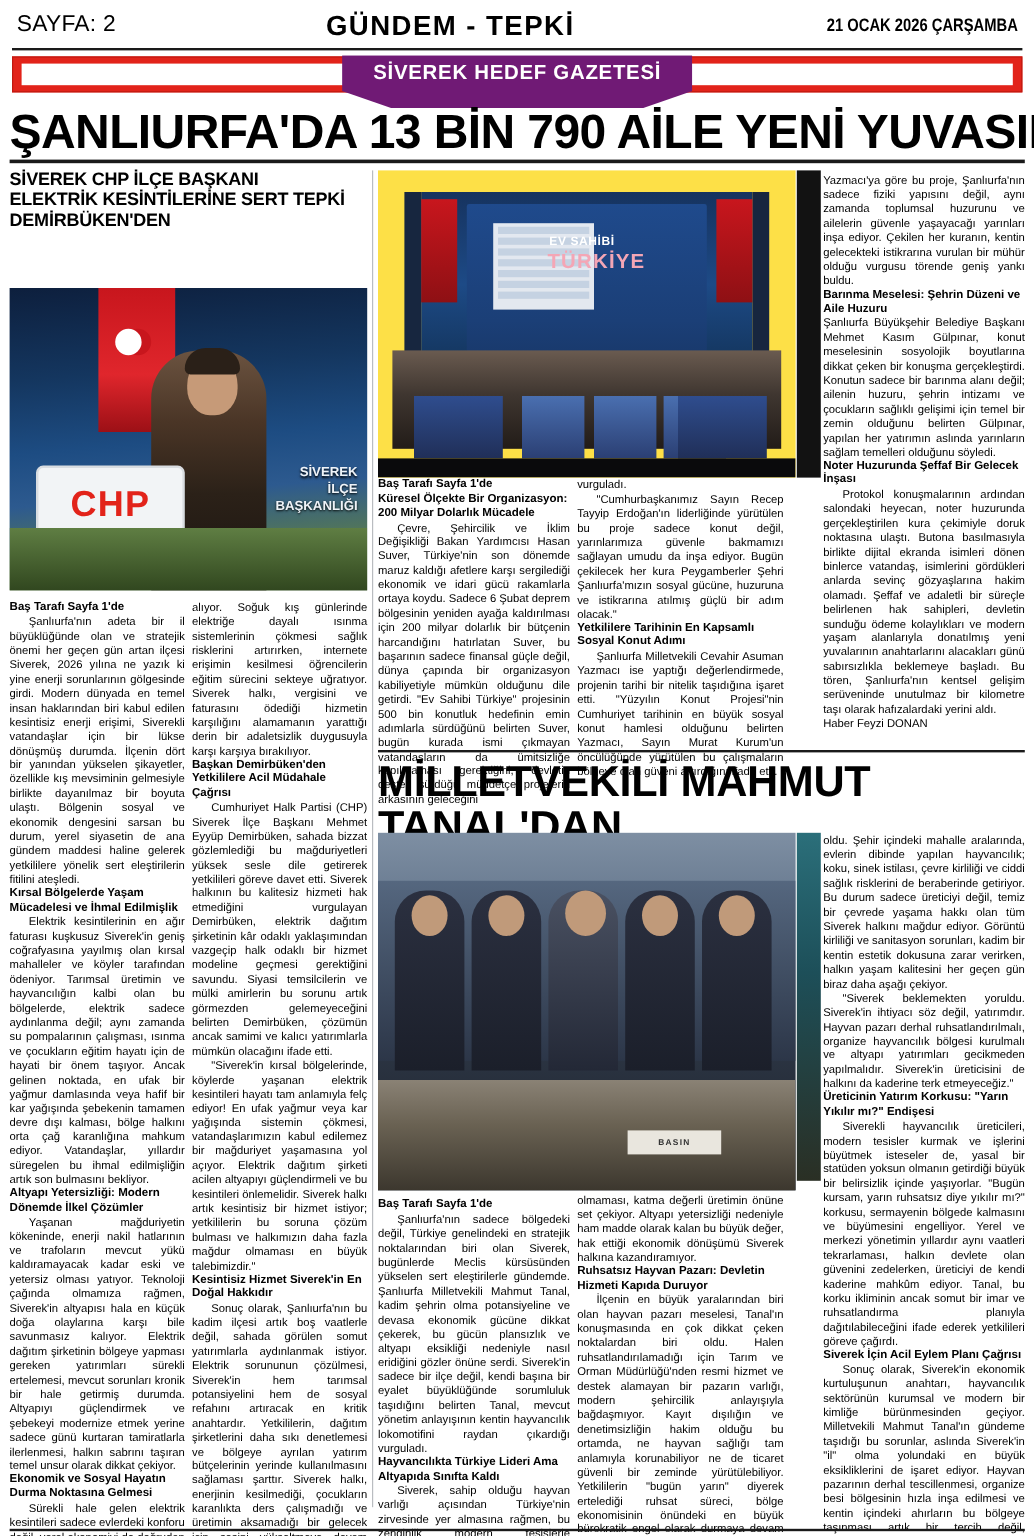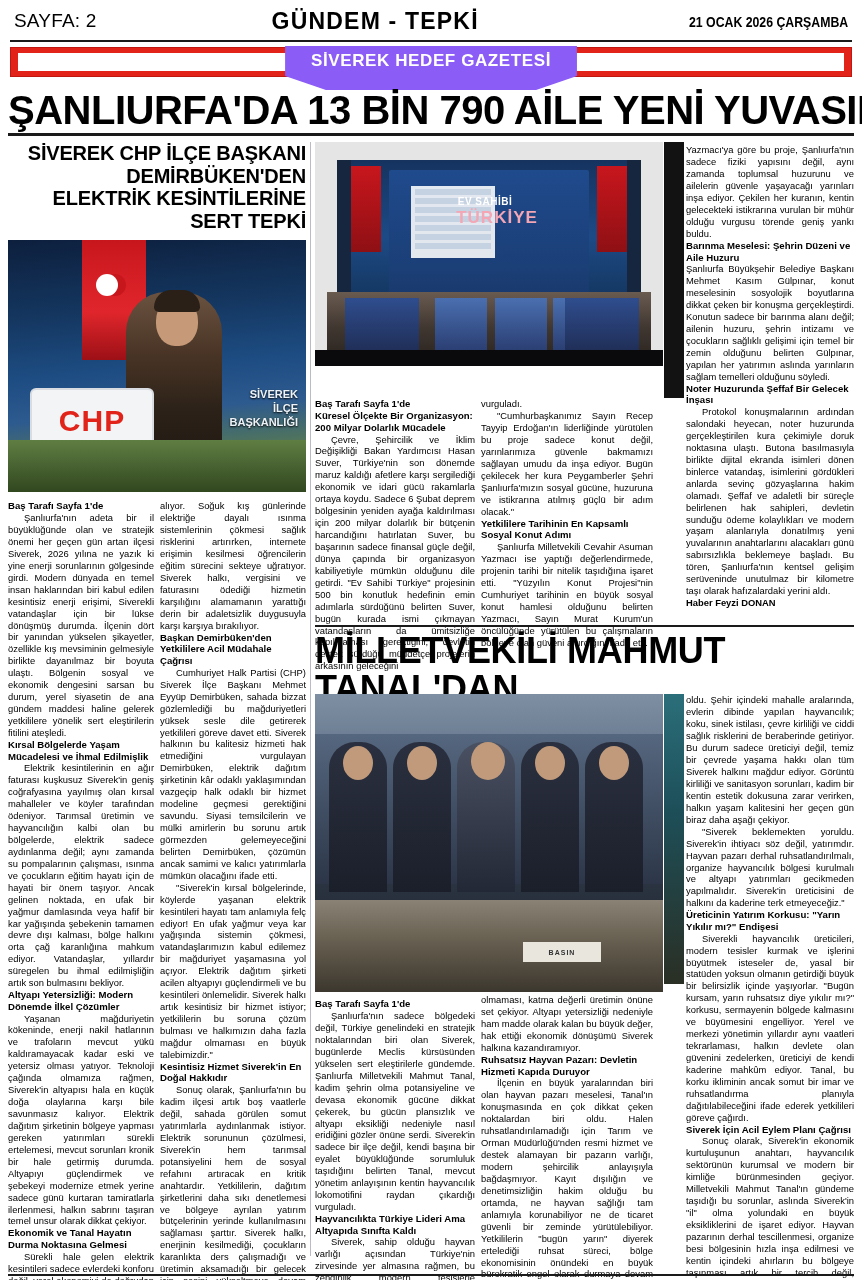--- a/index.html
+++ b/index.html
@@ -69,21 +69,21 @@
     content: "";
     position: absolute;
     left: 7px; right: 7px; top: 5px; bottom: 5px;
     background: #fff;
   }
   .banner-tag {
     position: absolute;
     left: 50%;
     top: -1px;
     transform: translateX(-50%);
-    background: #8b5cf6;
+    background: #701a75;
     color: #fff;
     font-weight: bold;
     font-size: 17px;
     letter-spacing: .6px;
     padding: 4px 26px 2px 26px;
     height: 44px;
     clip-path: polygon(0 0, 100% 0, 100% 68%, 86% 100%, 14% 100%, 0 68%);
     display: flex;
     align-items: flex-start;
     justify-content: center;
@@ -125,30 +125,30 @@
   .col p { text-indent: 16px; margin: 0; }
   .col p.noindent { text-indent: 0; }
   .col h4 {
     font-size: 9.6px;
     font-weight: bold;
     line-height: 1.22;
     margin: 0;
     text-indent: 0;
     text-align: left;
   }
-  .byline { font-weight: bold; }
+  .byline { font-weight: normal; }
 
   
   .sub-headline {
     position: absolute;
     left: 8px; top: 0;
     width: 298px;
-    text-align: right;
-    font-weight: bold;
-    font-size: 20px;
+    text-align: left;
+    font-weight: bold;
+    font-size: 15px;
     line-height: 1.12;
     letter-spacing: -0.2px;
   }
 
   
   .photo { position: absolute; overflow: hidden; }
 
   
   .chp-photo { left: 8px; top: 98px; width: 298px; height: 252px;
      background: linear-gradient(175deg,#0d1f3d 0%, #14365f 28%, #1d4c82 50%, #2d5a8f 66%, #5c7d4b 86%, #3d5a30 100%); }
@@ -183,21 +183,21 @@
   .chp-side-text {
     position:absolute; right: 8px; top: 148px; color:#eef3f8; font-size:11px;
     font-weight:bold; text-align:right; line-height:1.25; text-shadow: 0 1px 2px #000;
   }
   .chp-desk {
     position:absolute; left:0; right:0; bottom:0; height: 52px;
     background: linear-gradient(180deg,#5f7e43,#31471f);
   }
 
   
-  .ev-photo { left: 315px; top: 0; width: 348px; height: 224px; background:#e5e5e5; }
+  .ev-photo { left: 315px; top: 0; width: 348px; height: 256px; background:#fde047; }
   .ev-stage {
     position:absolute; left: 22px; top: 18px; right: 22px; height: 140px;
     background: linear-gradient(180deg,#16335f 0%, #1d4a86 55%, #14365f 100%);
     border-left: 14px solid #17263f;
     border-right: 14px solid #17263f;
   }
   .ev-screen {
     position:absolute; left: 38px; top: 10px; right: 38px; bottom: -32px;
     background: linear-gradient(180deg,#1f4a8c 0%, #1b3f77 60%, #16325f 100%);
     border-radius: 2px;
@@ -305,41 +305,41 @@
     <div class="banner-tag">SİVEREK HEDEF GAZETESİ</div>
   </div>
 
   <div class="main-headline">ŞANLIURFA'DA 13 BİN 790 AİLE YENİ YUVASINA KAVUŞUYOR</div>
   <div class="rule-under-headline"></div>
 
   <div class="content">
 
     <div class="sub-headline">
       <div>SİVEREK CHP İLÇE BAŞKANI</div>
+      <div>ELEKTRİK KESİNTİLERİNE SERT TEPKİ</div>
       <div>DEMİRBÜKEN'DEN</div>
-      <div>ELEKTRİK KESİNTİLERİNE SERT TEPKİ</div>
     </div>
 
     <div class="photo chp-photo">
       <div class="chp-flag"></div>
       <div class="chp-person"></div>
       <div class="chp-head"></div>
       <div class="chp-logo">CHP</div>
       <div class="chp-side-text">SİVEREK<br>İLÇE<br>BAŞKANLIĞI</div>
       <div class="chp-desk"></div>
     </div>
 
     <div class="col" style="left:8px; top:358px; width:146px;">
       <h4>Baş Tarafı Sayfa 1'de</h4>
       <p>Şanlıurfa'nın adeta bir il büyüklüğünde olan ve stratejik önemi her geçen gün artan ilçesi Siverek, 2026 yılına ne yazık ki yine enerji sorunlarının gölgesinde girdi. Modern dünyada en temel insan haklarından biri kabul edilen kesintisiz enerji erişimi, Siverekli vatandaşlar için bir lükse dönüşmüş durumda. İlçenin dört bir yanından yükselen şikayetler, özellikle kış mevsiminin gelmesiyle birlikte dayanılmaz bir boyuta ulaştı. Bölgenin sosyal ve ekonomik dengesini sarsan bu durum, yerel siyasetin de ana gündem maddesi haline gelerek yetkililere yönelik sert eleştirilerin fitilini ateşledi.</p>
       <h4>Kırsal Bölgelerde Yaşam Mücadelesi ve İhmal Edilmişlik</h4>
       <p>Elektrik kesintilerinin en ağır faturası kuşkusuz Siverek'in geniş coğrafyasına yayılmış olan kırsal mahalleler ve köyler tarafından ödeniyor. Tarımsal üretimin ve hayvancılığın kalbi olan bu bölgelerde, elektrik sadece aydınlanma değil; aynı zamanda su pompalarının çalışması, ısınma ve çocukların eğitim hayatı için de hayati bir önem taşıyor. Ancak gelinen noktada, en ufak bir yağmur damlasında veya hafif bir kar yağışında şebekenin tamamen devre dışı kalması, bölge halkını orta çağ karanlığına mahkum ediyor. Vatandaşlar, yıllardır süregelen bu ihmal edilmişliğin artık son bulmasını bekliyor.</p>
       <h4>Altyapı Yetersizliği: Modern Dönemde İlkel Çözümler</h4>
       <p>Yaşanan mağduriyetin kökeninde, enerji nakil hatlarının ve trafoların mevcut yükü kaldıramayacak kadar eski ve yetersiz olması yatıyor. Teknoloji çağında olmamıza rağmen, Siverek'in altyapısı hala en küçük doğa olaylarına karşı bile savunmasız kalıyor. Elektrik dağıtım şirketinin bölgeye yapması gereken yatırımları sürekli ertelemesi, mevcut sorunları kronik bir hale getirmiş durumda. Altyapıyı güçlendirmek ve şebekeyi modernize etmek yerine sadece günü kurtaran tamiratlarla ilerlenmesi, halkın sabrını taşıran temel unsur olarak dikkat çekiyor.</p>
-      <h4>Ekonomik ve Tanal Hayatın Durma Noktasına Gelmesi</h4>
+      <h4>Ekonomik ve Sosyal Hayatın Durma Noktasına Gelmesi</h4>
       <p>Sürekli hale gelen elektrik kesintileri sadece evlerdeki konforu değil, yerel ekonomiyi de doğrudan baltalıyor. Sanayi tesislerinden küçük esnafa, çiftçiden süt üreticisine kadar herkes bu enerji krizinden payını</p>
     </div>
 
     <div class="col" style="left:160px; top:358px; width:146px;">
       <p class="noindent">alıyor. Soğuk kış günlerinde elektriğe dayalı ısınma sistemlerinin çökmesi sağlık risklerini artırırken, internete erişimin kesilmesi öğrencilerin eğitim sürecini sekteye uğratıyor. Siverek halkı, vergisini ve faturasını ödediği hizmetin karşılığını alamamanın yarattığı derin bir adaletsizlik duygusuyla karşı karşıya bırakılıyor.</p>
       <h4>Başkan Demirbüken'den Yetkililere Acil Müdahale Çağrısı</h4>
       <p>Cumhuriyet Halk Partisi (CHP) Siverek İlçe Başkanı Mehmet Eyyüp Demirbüken, sahada bizzat gözlemlediği bu mağduriyetleri yüksek sesle dile getirerek yetkilileri göreve davet etti. Siverek halkının bu kalitesiz hizmeti hak etmediğini vurgulayan Demirbüken, elektrik dağıtım şirketinin kâr odaklı yaklaşımından vazgeçip halk odaklı bir hizmet modeline geçmesi gerektiğini savundu. Siyasi temsilcilerin ve mülki amirlerin bu sorunu artık görmezden gelemeyeceğini belirten Demirbüken, çözümün ancak samimi ve kalıcı yatırımlarla mümkün olacağını ifade etti.</p>
       <p>"Siverek'in kırsal bölgelerinde, köylerde yaşanan elektrik kesintileri hayatı tam anlamıyla felç ediyor! En ufak yağmur veya kar yağışında sistemin çökmesi, vatandaşlarımızın kabul edilemez bir mağduriyet yaşamasına yol açıyor. Elektrik dağıtım şirketi acilen altyapıyı güçlendirmeli ve bu kesintileri önlemelidir. Siverek halkı artık kesintisiz bir hizmet istiyor; yetkililerin bu soruna çözüm bulması ve halkımızın daha fazla mağdur olmaması en büyük talebimizdir."</p>
       <h4>Kesintisiz Hizmet Siverek'in En Doğal Hakkıdır</h4>
       <p>Sonuç olarak, Şanlıurfa'nın bu kadim ilçesi artık boş vaatlerle değil, sahada görülen somut yatırımlarla aydınlanmak istiyor. Elektrik sorununun çözülmesi, Siverek'in hem tarımsal potansiyelini hem de sosyal refahını artıracak en kritik anahtardır. Yetkililerin, dağıtım şirketlerini daha sıkı denetlemesi ve bölgeye ayrılan yatırım bütçelerinin yerinde kullanılmasını sağlaması şarttır. Siverek halkı, enerjinin kesilmediği, çocukların karanlıkta ders çalışmadığı ve üretimin aksamadığı bir gelecek için sesini yükseltmeye devam edecektir.</p>

